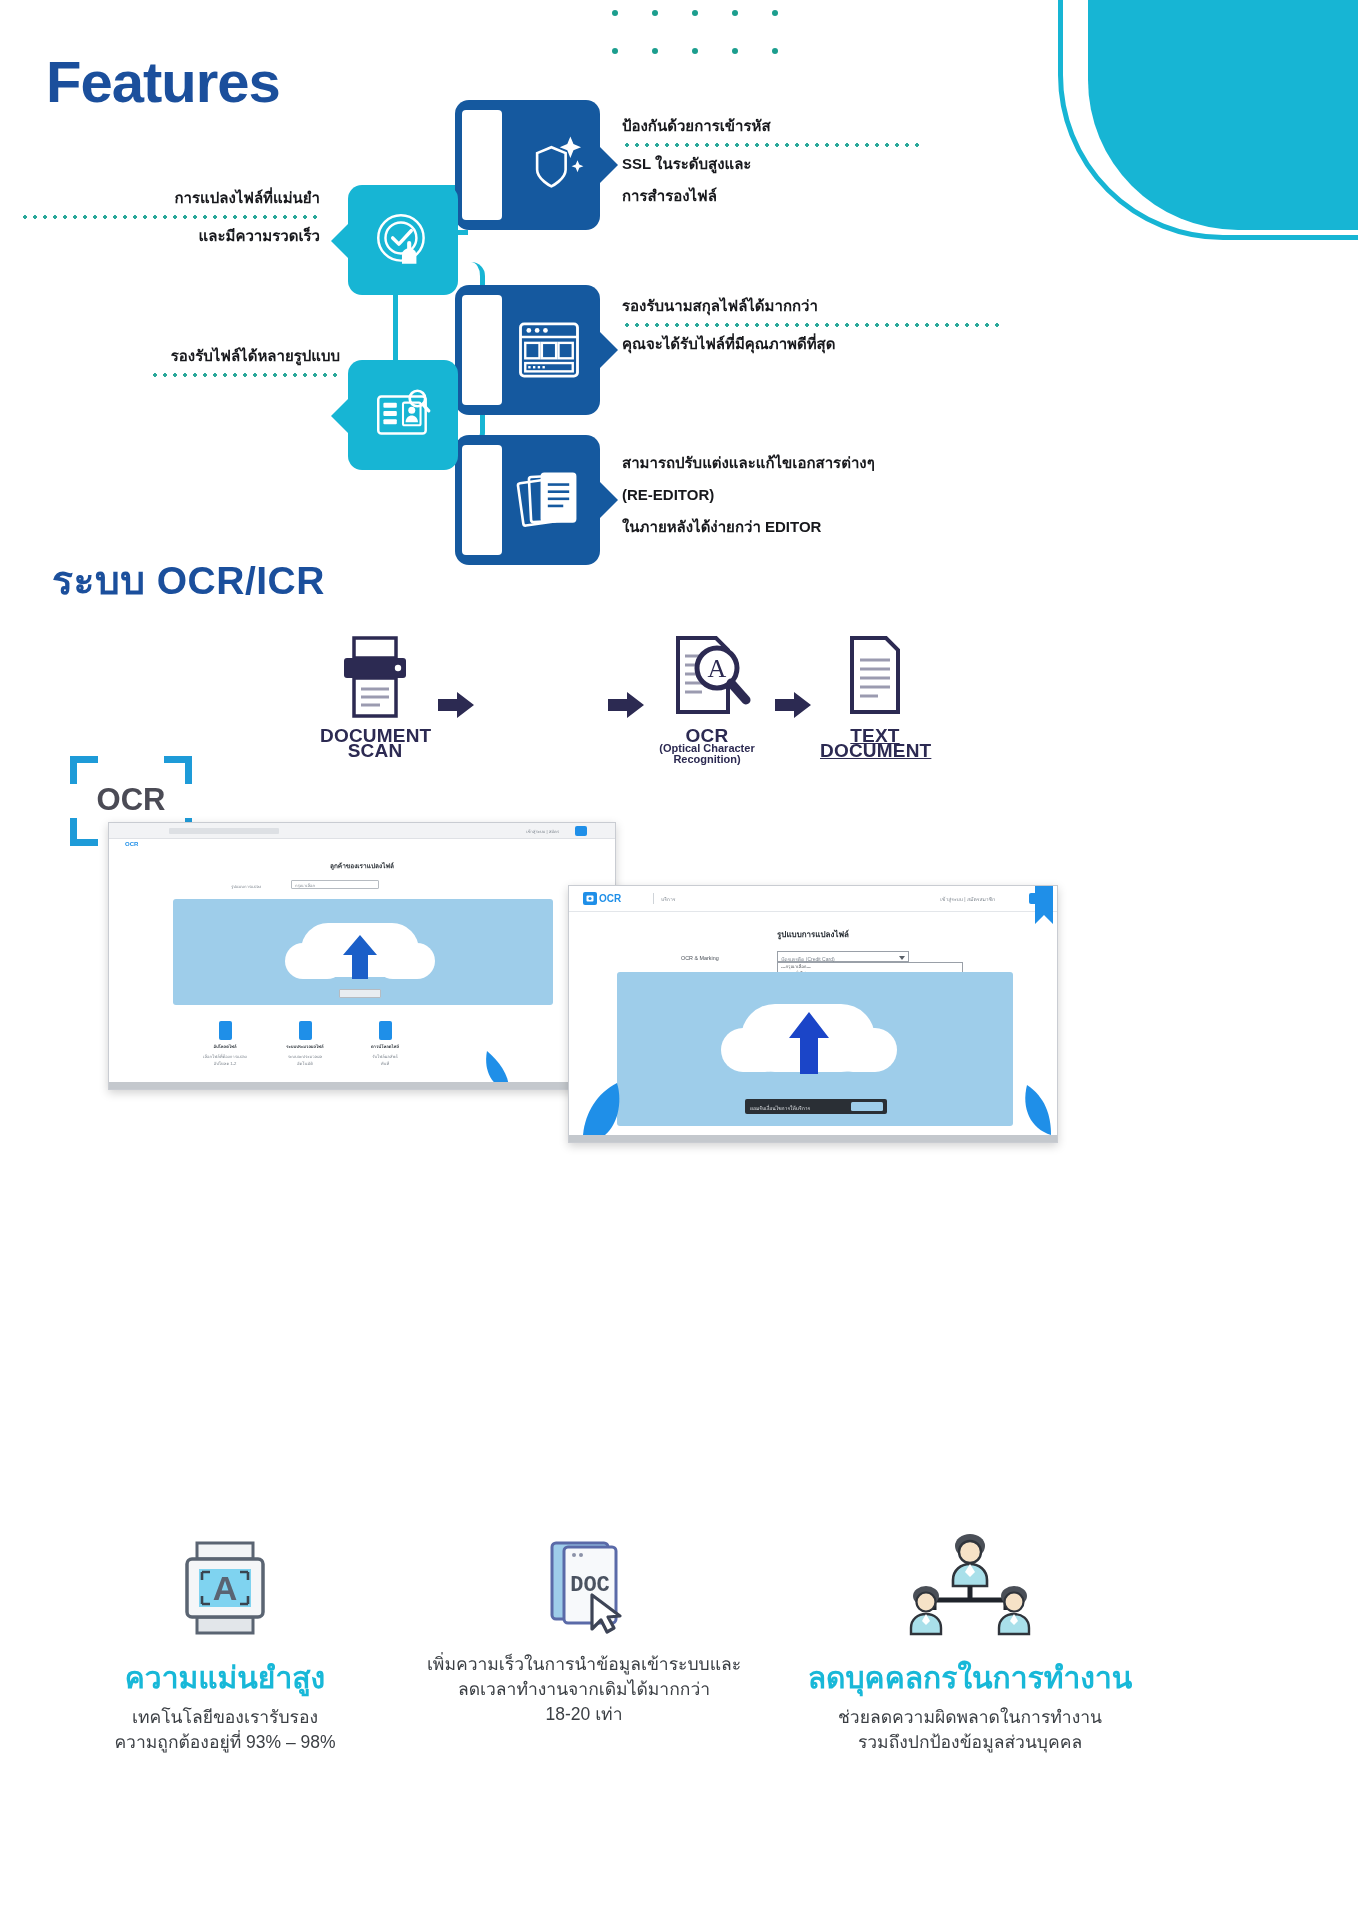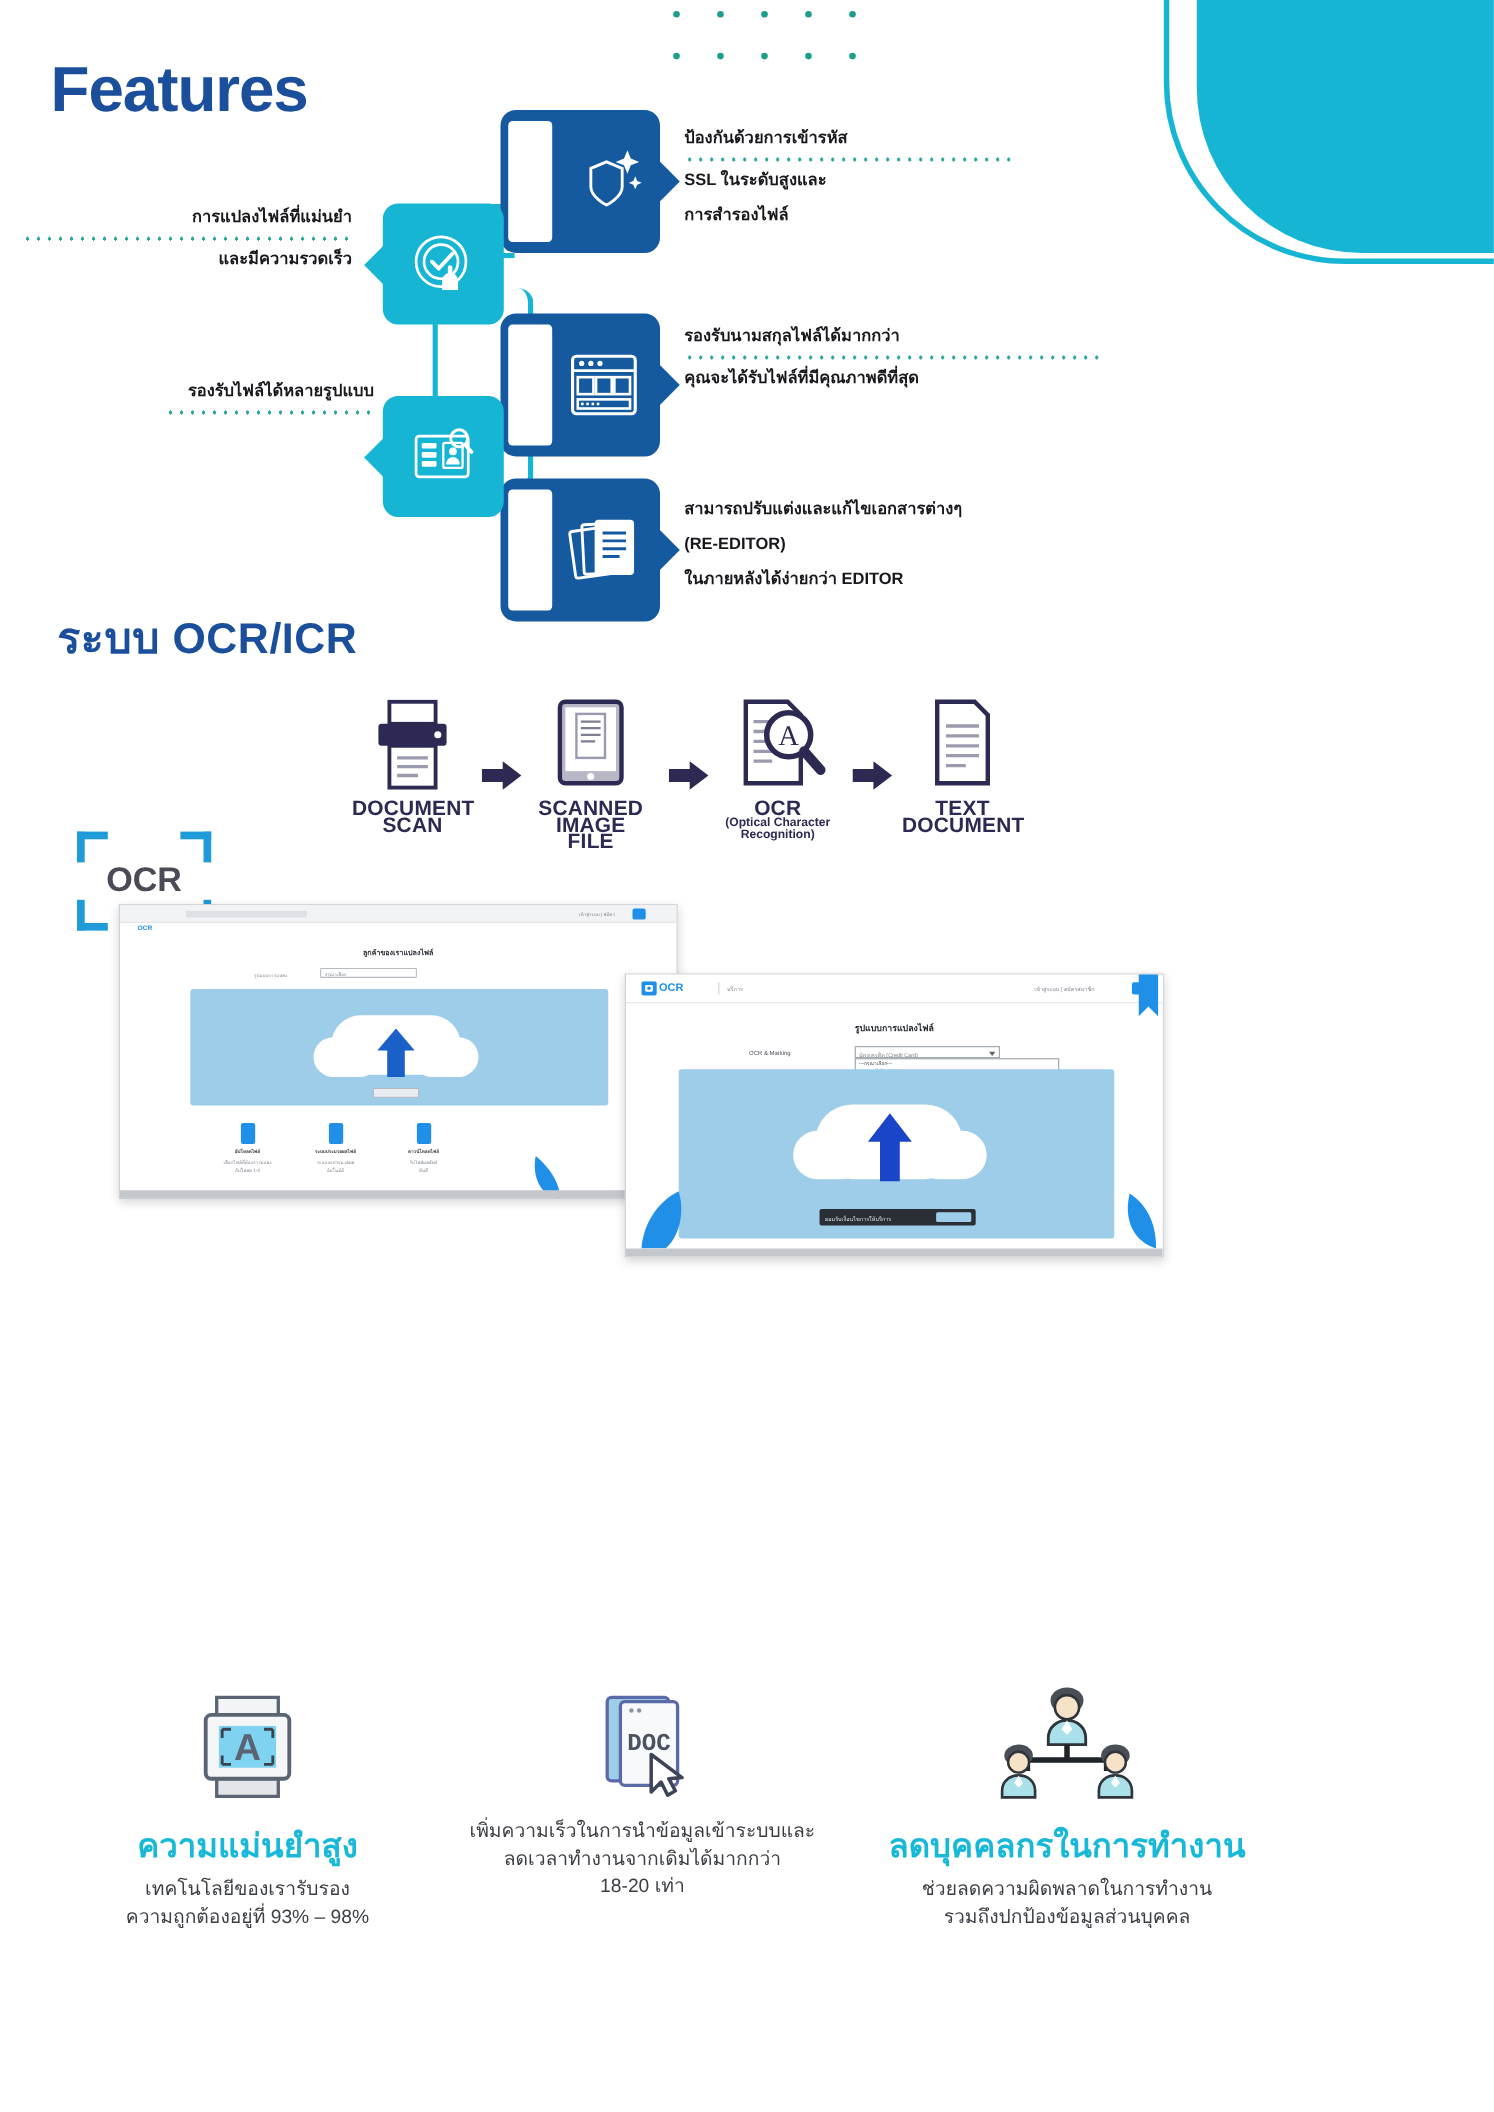--- a/index.html
+++ b/index.html
@@ -281,36 +281,20 @@
       </svg>
     </div>
     <div class="flow-lbl" style="white-space:pre-line;">DOCUMENT
 SCAN</div>
   </div>
 
   <svg class="flow-arrow" style="left:118px;" viewBox="0 0 36 26">
     <path d="M0 7 h19 V0 l17 13 l-17 13 v-7 H0 Z" fill="#2c2a52"></path>
   </svg>
 
-  <div class="flow-step" style="left:162px; top:0;">
-    <div class="flow-ico">
-      <svg width="80" height="88" viewBox="0 0 80 88">
-        <rect x="12" y="4" width="56" height="74" rx="5" fill="#b7b7c6" stroke="#2c2a52" stroke-width="4"></rect>
-        <rect x="17" y="9" width="46" height="58" fill="#fff"></rect>
-        <rect x="27" y="15" width="26" height="40" fill="#fff" stroke="#9b9bb0" stroke-width="2.2"></rect>
-        <line x1="31" y1="22" x2="49" y2="22" stroke="#7d7d92" stroke-width="2"></line>
-        <line x1="31" y1="28" x2="49" y2="28" stroke="#7d7d92" stroke-width="2"></line>
-        <line x1="31" y1="34" x2="49" y2="34" stroke="#7d7d92" stroke-width="2"></line>
-        <line x1="31" y1="40" x2="44" y2="40" stroke="#7d7d92" stroke-width="2"></line>
-        <circle cx="40" cy="72" r="3.2" fill="#fff"></circle>
-      </svg>
-    </div>
-    <div class="flow-lbl" style="white-space:pre-line;">SCANNED
-IMAGE FILE</div>
-  </div>
 
   <svg class="flow-arrow" style="left:288px;" viewBox="0 0 36 26">
     <path d="M0 7 h19 V0 l17 13 l-17 13 v-7 H0 Z" fill="#2c2a52"></path>
   </svg>
 
   <div class="flow-step" style="left:332px; top:0;">
     <div class="flow-ico">
       <svg width="90" height="88" viewBox="0 0 90 88">
         <path d="M16 4 h38 l12 12 v62 H16 Z" fill="#fff" stroke="#2c2a52" stroke-width="4"></path>
         <line x1="23" y1="22" x2="47" y2="22" stroke="#9b9bb0" stroke-width="3"></line>
@@ -336,21 +320,21 @@
     <div class="flow-ico">
       <svg width="74" height="88" viewBox="0 0 74 88">
         <path d="M14 4 h34 l12 12 v62 H14 Z" fill="#fff" stroke="#2c2a52" stroke-width="4"></path>
         <line x1="22" y1="26" x2="52" y2="26" stroke="#9b9bb0" stroke-width="3"></line>
         <line x1="22" y1="35" x2="52" y2="35" stroke="#9b9bb0" stroke-width="3"></line>
         <line x1="22" y1="44" x2="52" y2="44" stroke="#9b9bb0" stroke-width="3"></line>
         <line x1="22" y1="53" x2="52" y2="53" stroke="#9b9bb0" stroke-width="3"></line>
         <line x1="22" y1="62" x2="40" y2="62" stroke="#9b9bb0" stroke-width="3"></line>
       </svg>
     </div>
-    <div class="flow-lbl" style="white-space:pre-line;">TEXT
+    <div class="flow-lbl" style="white-space:pre-line;text-decoration:underline;">TEXT
 DOCUMENT</div>
   </div>
 </div>
 
 <div class="ocr-badge">
   <div class="br tl"></div>
   <div class="br tr"></div>
   <div class="br bl"></div>
   <div class="br brr"></div>
   <div class="txt">OCR</div>

